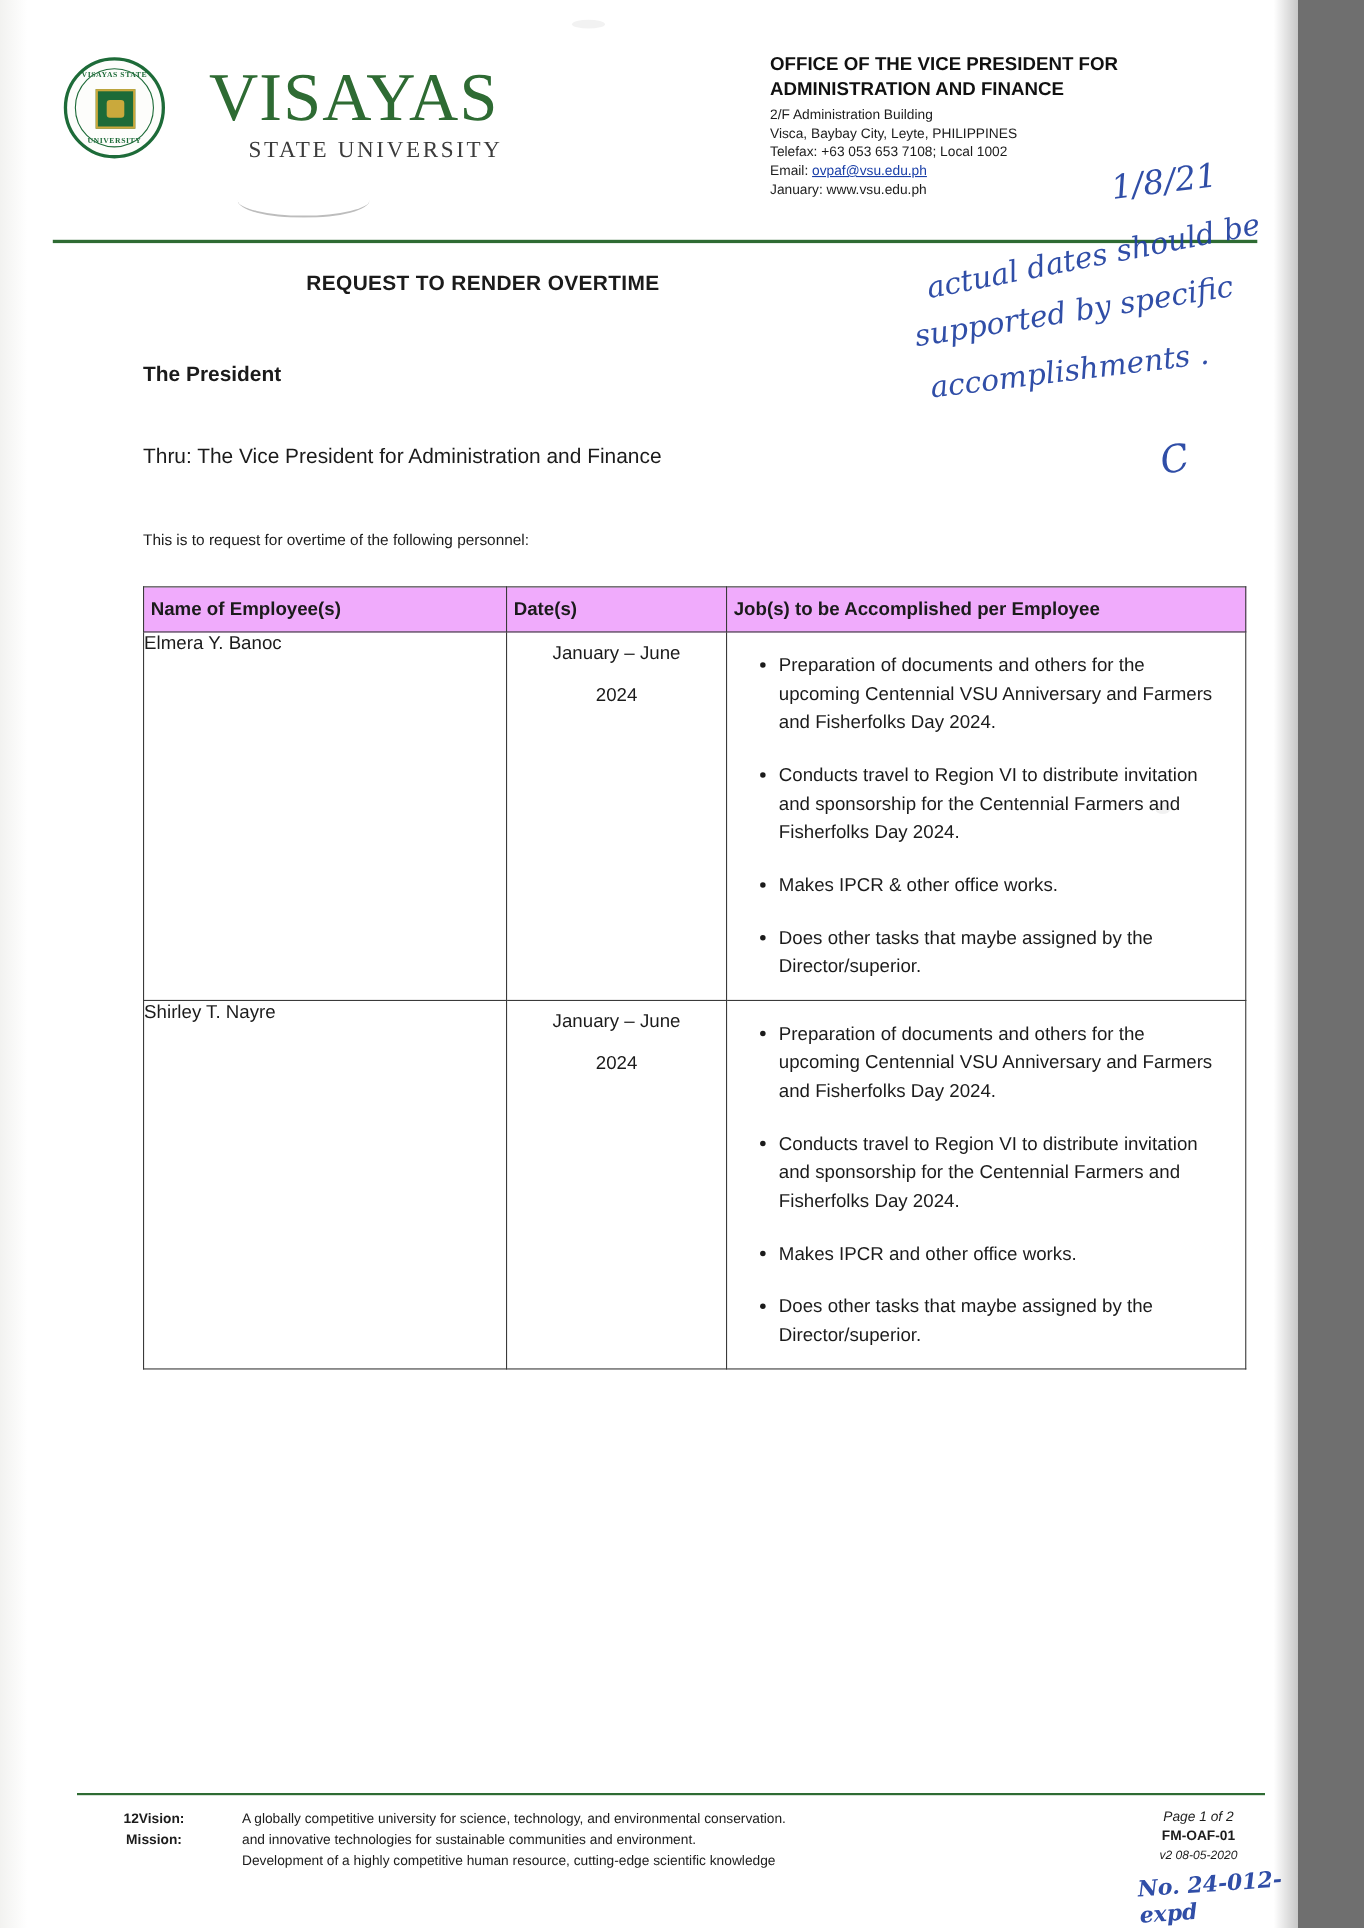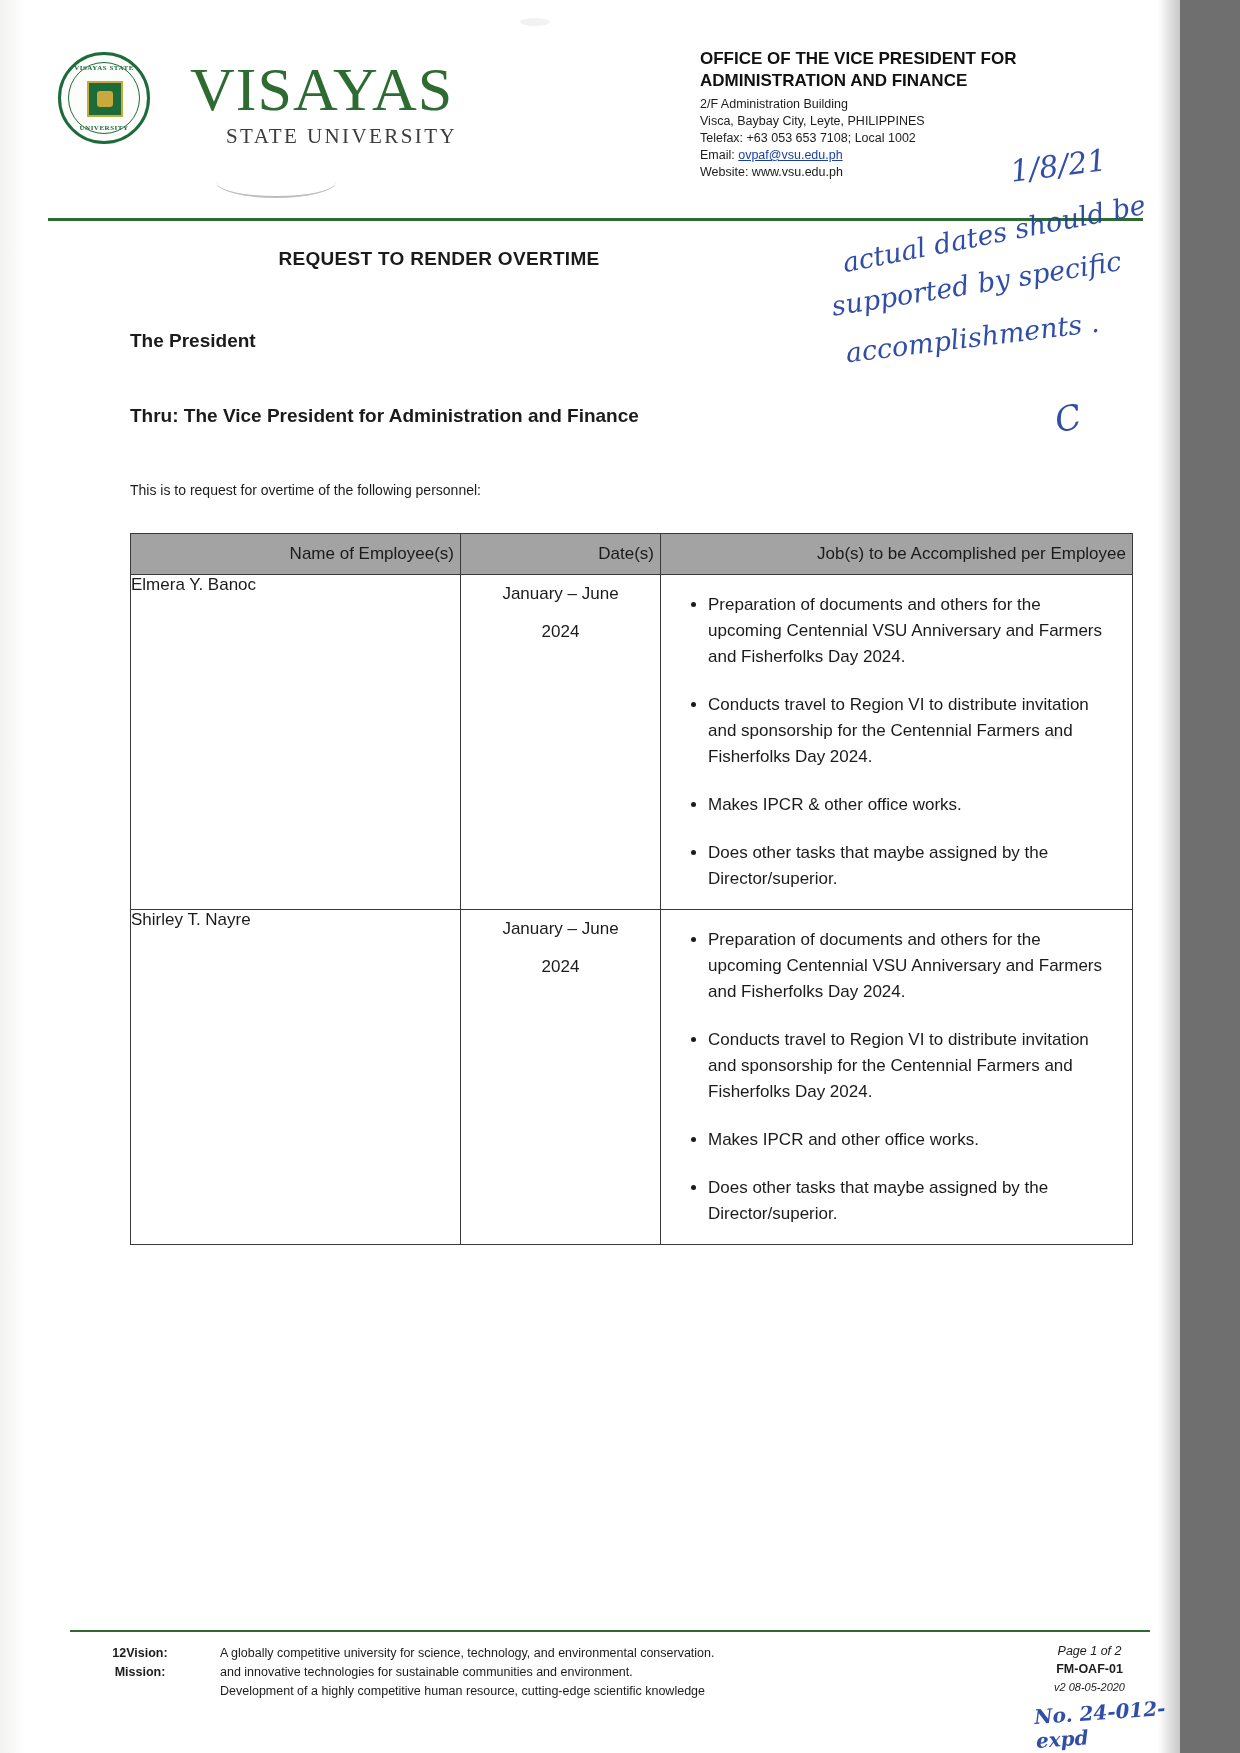--- a/index.html
+++ b/index.html
@@ -166,21 +166,21 @@
   .addressee {
     position: absolute;
     left: 130px; top: 330px;
     font-size: 19px;
     font-weight: bold;
   }
   .thru {
     position: absolute;
     left: 130px; top: 405px;
     font-size: 19px;
-    font-weight: bold;
+    font-weight: normal;
   }
   .intro {
     position: absolute;
     left: 130px; top: 482px;
     font-size: 14px;
   }
 
   
   table.req {
     position: absolute;
@@ -188,24 +188,24 @@
     width: 1002px;
     border-collapse: collapse;
     table-layout: fixed;
   }
   table.req th, table.req td {
     border: 1px solid #3a3a3a;
     vertical-align: top;
     padding: 0;
   }
   table.req thead th {
-    background: #a3a3a3;
-    text-align: right;
+    background: #f0abfc;
+    text-align: left;
     font-size: 17px;
-    font-weight: normal;
+    font-weight: bold;
     padding: 9px 6px;
     vertical-align: middle;
     line-height: 22px;
   }
   td.name-cell {
     font-size: 17px;
     padding: 42px 0 0 14px;
   }
   td.date-cell {
     font-size: 17px;
@@ -324,21 +324,21 @@
       <div class="office-block">
         <div class="ttl">OFFICE OF THE VICE PRESIDENT FOR</div>
         <div class="ttl" style="margin-bottom:4px;">ADMINISTRATION AND FINANCE</div>
         <div class="line">2/F Administration Building</div>
         <div class="line">Visca, Baybay City, Leyte, PHILIPPINES</div>
         <div class="line">Telefax: +63 053 653 7108; Local 1002</div>
         <div class="line">
           <span>Email:</span>
           <a href="#">ovpaf@vsu.edu.ph</a>
         </div>
-        <div class="line">Website: www.vsu.edu.ph</div>
+        <div class="line">January: www.vsu.edu.ph</div>
       </div>
 
       <div class="rule"></div>
     </div>
 
     <div class="doc-title">REQUEST TO RENDER OVERTIME</div>
     <div class="addressee">The President</div>
     <div class="thru">Thru: The Vice President for Administration and Finance</div>
     <div class="intro">This is to request for overtime of the following personnel:</div>
 

